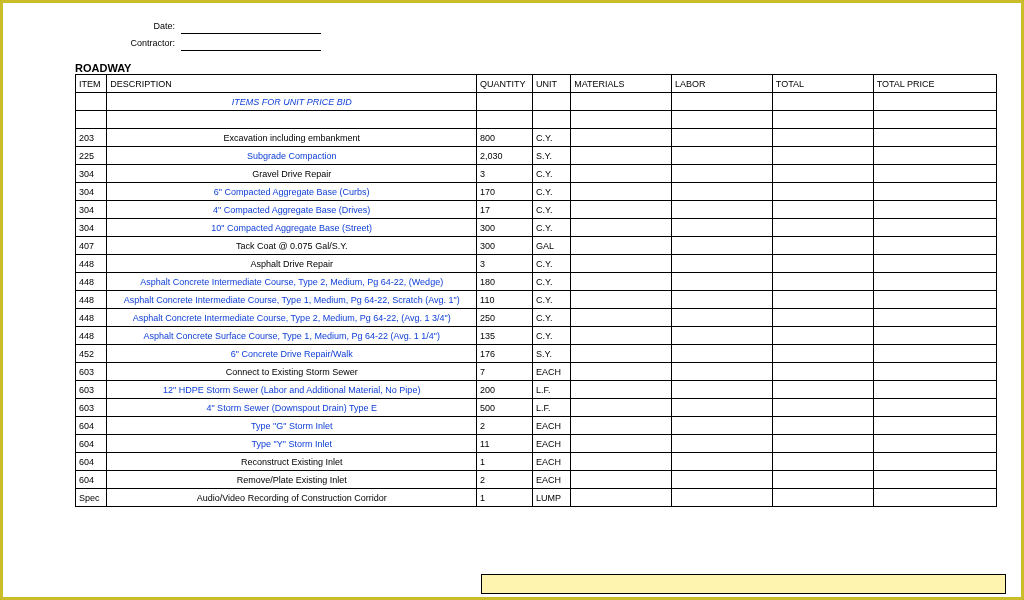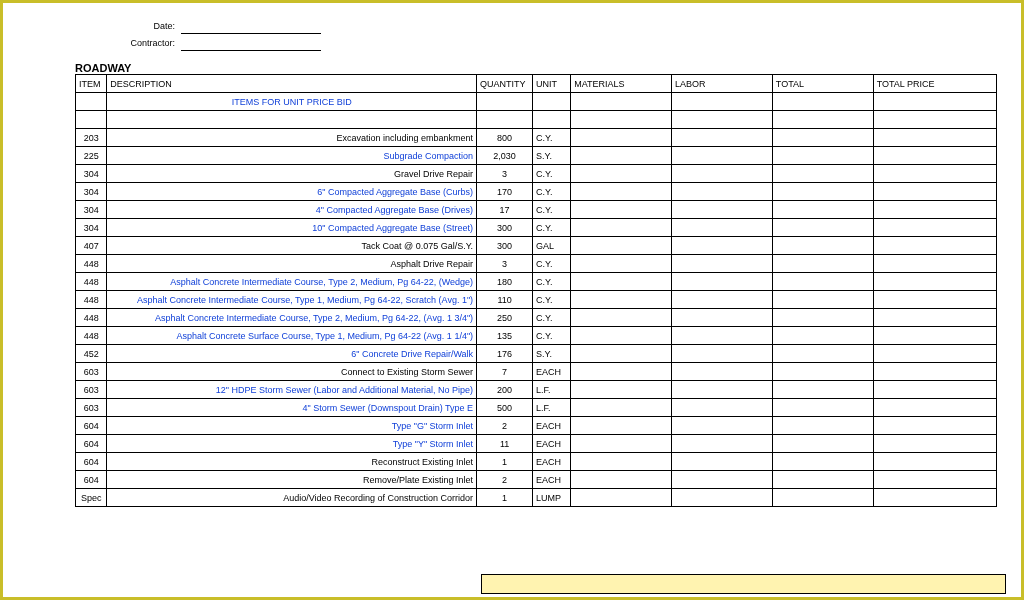--- a/index.html
+++ b/index.html
@@ -5,32 +5,32 @@
   html,body{margin:0;padding:0;font-family:Arial,Helvetica,sans-serif;background:#fff;color:#000}
   .page{box-sizing:border-box;border:3px solid #c9be29;width:1024px;height:600px;padding:4px 12px 0 12px;position:relative;overflow:hidden}
   .hdr-row{display:flex;justify-content:flex-start;margin-bottom:4px}
   .hdr-label{font-size:9px;width:100px;text-align:right;padding-right:6px}
   .hdr-line{border-bottom:1px solid #000;width:140px;height:12px}
   .prep{position:absolute;top:6px;right:40px;font-size:9px;line-height:14px}
   .section-title{font-weight:700;font-size:11px;margin-top:11px}
   table{border-collapse:collapse;width:100%;table-layout:fixed}
   th,td{border:1px solid #000;font-size:9px;padding:0 3px;height:17px;overflow:hidden;white-space:nowrap}
   th{font-weight:400;text-align:left}
-  .sub-th{color:#1040d8;text-align:center;font-size:9px}
+  .sub-th{color:#1040d8;font-style:italic;text-align:center;font-size:9px}
   col.c-item{width:28px}
   col.c-desc{width:330px}
   col.c-qty{width:50px}
   col.c-unit{width:34px}
   col.c-mat{width:90px}
   col.c-lab{width:90px}
   col.c-tot{width:90px}
   col.c-tp{width:110px}
-  td.num{text-align:center}
+  td.num{text-align:left}
   td.ctr{text-align:left}
-  td.desc{text-align:right}
+  td.desc{text-align:center}
   a.lnk{color:#1040d8;}
   .footer-bar{position:absolute;bottom:3px;left:478px;right:15px;height:18px;background:#fff3b0;border:1px solid #000}
 </style>
 </head>
 <body>
 <div class="page">
 
 <div style="position:relative;padding-left:60px;padding-top:4px">
   <div class="hdr-row" style="margin-top:10px">
     <div class="hdr-label">Date:</div>

